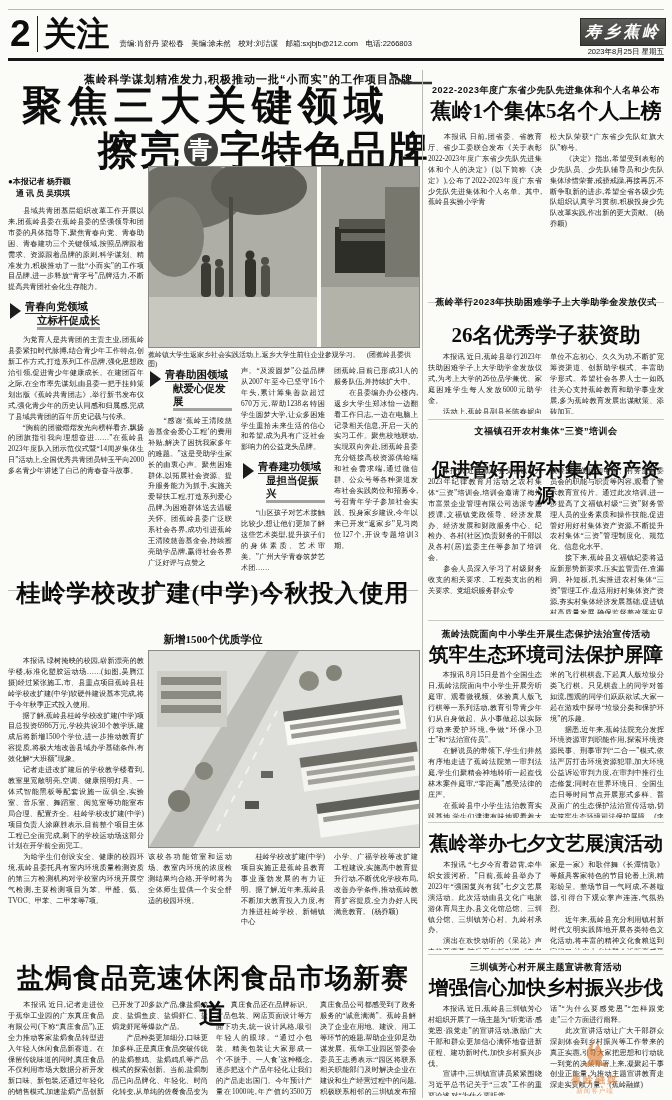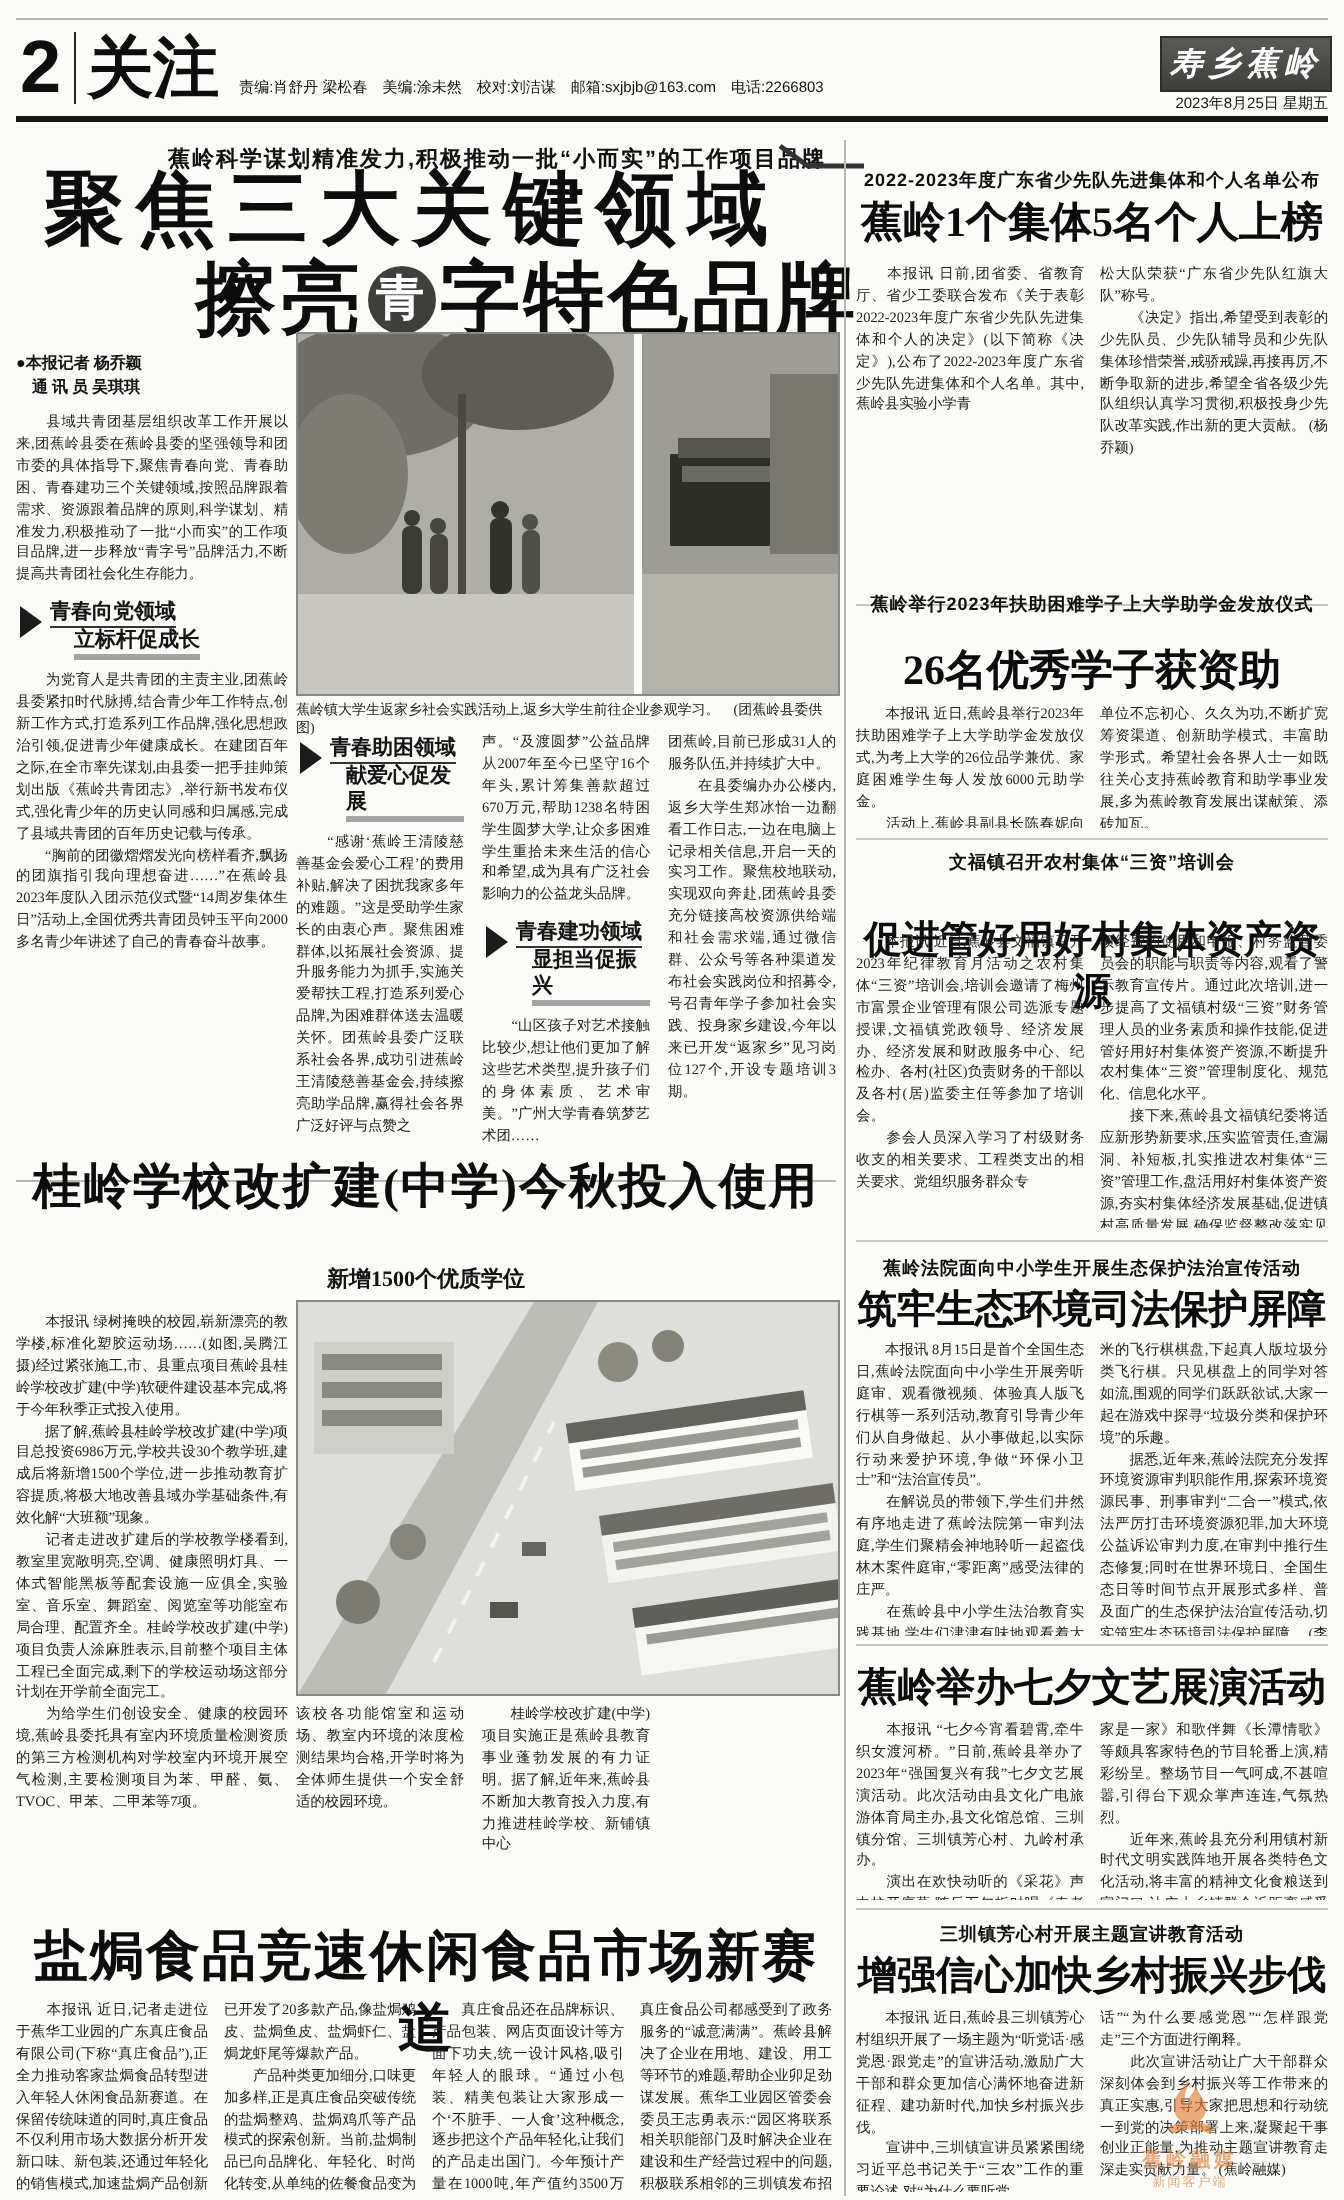--- a/index.html
+++ b/index.html
@@ -33,21 +33,21 @@
 <body>
 
 <div id="paper">
 
   <div class="abs rule" style="left:8px;top:9px;width:656px;height:1px;"></div>
 
   <div class="abs" style="left:10px;top:14px;display:flex;align-items:flex-end;">
     <span class="headline" style="font-size:37px;line-height:40px;font-weight:600;">2</span>
     <span style="width:1px;height:36px;background:#222;margin:0 6px 2px 6px;"></span>
     <span class="headline" style="font-size:33px;line-height:40px;">关注</span>
-    <span style="font-size:7.5px;margin:0 0 5px 10px;font-family:'Liberation Sans',sans-serif;color:#111;">责编:肖舒丹 梁松春　美编:涂未然　校对:刘洁谋　邮箱:sxjbjb@163.com　电话:2266803</span>
+    <span style="font-size:7.5px;margin:0 0 5px 10px;font-family:'Liberation Sans',sans-serif;color:#111;">责编:肖舒丹 梁松春　美编:涂未然　校对:刘洁谋　邮箱:sxjbjb@212.com　电话:2266803</span>
   </div>
   <div class="abs masthead" style="left:580px;top:18px;width:84px;height:26px;">寿乡蕉岭</div>
   <div class="abs" style="left:540px;top:47px;width:124px;text-align:right;font-size:7.5px;font-family:'Liberation Sans',sans-serif;">2023年8月25日 星期五</div>
 
   <div class="abs" style="left:8px;top:58px;width:656px;height:3px;background:#161616;"></div>
 
   <div class="abs kicker" style="left:84px;top:72px;font-size:11px;letter-spacing:1px;">蕉岭科学谋划精准发力,积极推动一批“小而实”的工作项目品牌</div>
   <svg class="abs" style="left:388px;top:70px;" width="46" height="18">
       <path d="M2,3 L16,13 L44,13" stroke="#333" stroke-width="2.5" fill="none"></path>
     </svg>
@@ -162,20 +162,21 @@
       <circle cx="185" cy="22" r="8" fill="#83837a"></circle>
     <circle cx="55" cy="120" r="9" fill="#86867c"></circle>
       <circle cx="30" cy="150" r="11" fill="#7c7c72"></circle>
     <rect x="96" y="150" width="14" height="8" fill="#55554e"></rect>
     <rect x="112" y="120" width="12" height="7" fill="#66665f"></rect>
   </svg>
 
   <div class="abs cols" style="left:148px;top:852px;width:270px;height:102px;gap:9px;">
     <div class="body-text" style="width:84px;overflow:hidden;">该校各功能馆室和运动场、教室内环境的浓度检测结果均合格,开学时将为全体师生提供一个安全舒适的校园环境。</div>
     <div class="body-text" style="width:84px;overflow:hidden;">　　桂岭学校改扩建(中学)项目实施正是蕉岭县教育事业蓬勃发展的有力证明。据了解,近年来,蕉岭县不断加大教育投入力度,有力推进桂岭学校、新铺镇中心</div>
+    <div class="body-text" style="width:84px;overflow:hidden;">小学、广福学校等改扩建工程建设,实施高中教育提升行动,不断优化学校布局,改善办学条件,推动蕉岭教育扩容提质,全力办好人民满意教育。 (杨乔颖)</div>
   </div>
 
   <div class="abs serifhead" style="left:8px;top:960px;width:410px;text-align:center;font-size:27px;letter-spacing:1px;">盐焗食品竞速休闲食品市场新赛道</div>
   <div class="abs cols" style="left:8px;top:1000px;width:410px;height:96px;gap:8px;">
     <div class="body-text" style="width:96px;overflow:hidden;">　　本报讯 近日,记者走进位于蕉华工业园的广东真庄食品有限公司(下称“真庄食品”),正全力推动客家盐焗食品转型进入年轻人休闲食品新赛道。在保留传统味道的同时,真庄食品不仅利用市场大数据分析开发新口味、新包装,还通过年轻化的销售模式,加速盐焗产品创新迭代,不断“圈粉”年轻消费群体。
 　　脱毛、去皮、拆解、分类……在位于蕉华工业园的真庄食品的无菌预处理车间,工人们把一只只整鸡处理出鸡腿、鸡胗、鸡皮、</div>
     <div class="body-text" style="width:96px;overflow:hidden;">已开发了20多款产品,像盐焗鸡皮、盐焗鱼皮、盐焗虾仁、盐焗龙虾尾等爆款产品。
 　　产品种类更加细分,口味更加多样,正是真庄食品突破传统的盐焗整鸡、盐焗鸡爪等产品模式的探索创新。当前,盐焗制品已向品牌化、年轻化、时尚化转变,从单纯的佐餐食品变为吃着“玩”的休闲食品。真庄食品通过大数据分析市场喜好程度,收集线上顾客的口味反馈,不断调整生产车间,加速口味迭代升级,加</div>
     <div class="body-text" style="width:96px;overflow:hidden;">　　真庄食品还在品牌标识、产品包装、网店页面设计等方面下功夫,统一设计风格,吸引年轻人的眼球。“通过小包装、精美包装让大家形成一个‘不脏手、一人食’这种概念,逐步把这个产品年轻化,让我们的产品走出国门。今年预计产量在1000吨,年产值约3500万元,尽快完成上规目标。”严晓彬说。
 　　从签约客户到项目投产,</div>

